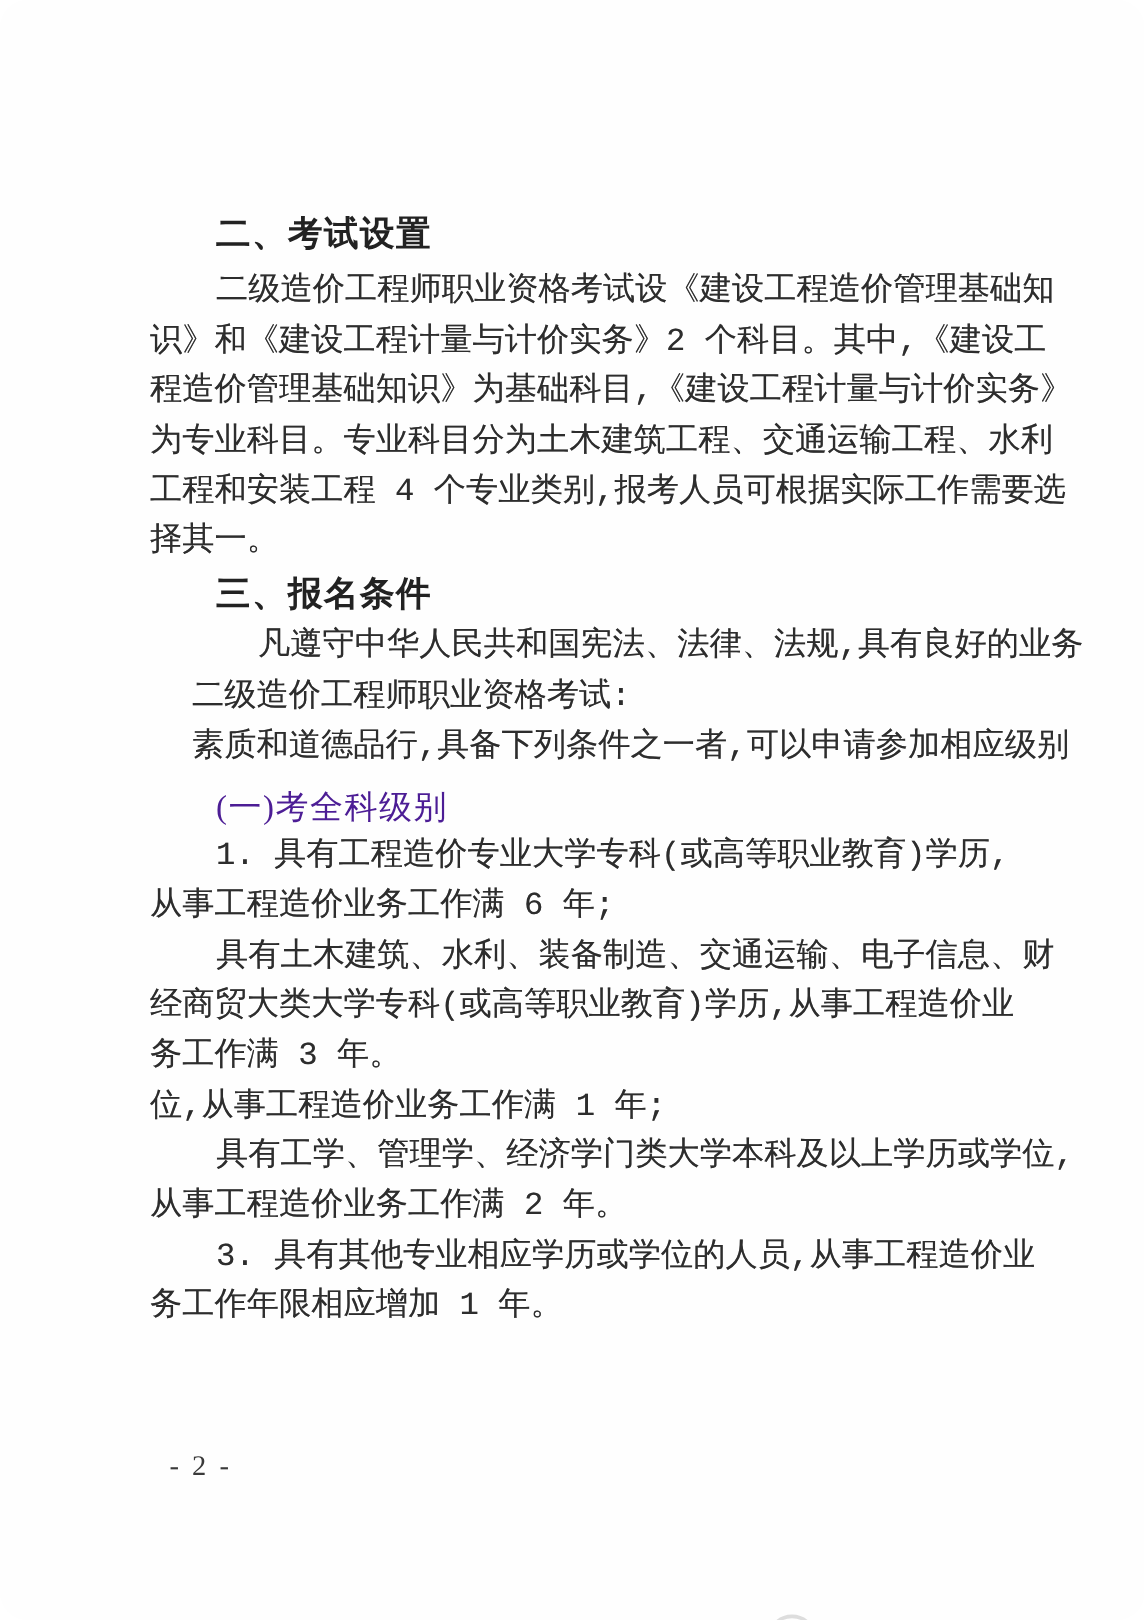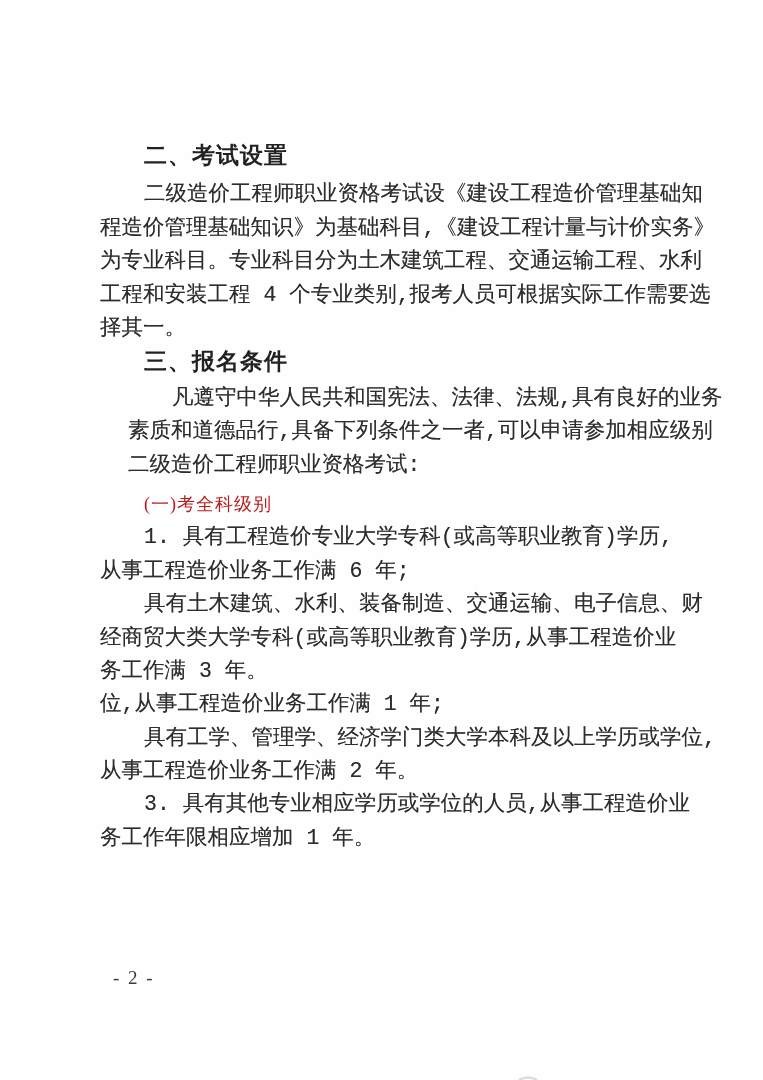--- a/index.html
+++ b/index.html
@@ -26,25 +26,25 @@
   .heading {
     font-family: "Liberation Sans", "DejaVu Sans", sans-serif;
     font-weight: bold;
     font-size: 23px;
     line-height: 33.4px;
     color: #222222;
     padding-left: 44px;
     letter-spacing: 1px;
   }
   .subheading {
-    font-size: 18px;
+    font-size: 22px;
     line-height: 33.4px;
     padding-left: 44px;
     letter-spacing: 1px;
-    color: #b91c1c;
+    color: #4c1d95;
   }
   .para {
     margin: 0;
   }
   .line {
     font-size: 21.5px;
     line-height: 33.4px;
     height: 33.4px;
     text-align: justify;
     text-align-last: justify;
@@ -97,30 +97,31 @@
 </style>
 </head>
 <body>
 
 <div class="page">
 
   <main class="doc-body">
       <div class="heading">二、考试设置</div>
       <div class="para">
         <div class="line first">二级造价工程师职业资格考试设《建设工程造价管理基础知</div>
+        <div class="line">识》和《建设工程计量与计价实务》2 个科目。其中,《建设工</div>
         <div class="line">程造价管理基础知识》为基础科目,《建设工程计量与计价实务》</div>
         <div class="line">为专业科目。专业科目分为土木建筑工程、交通运输工程、水利</div>
         <div class="line">工程和安装工程 4 个专业类别,报考人员可根据实际工作需要选</div>
         <div class="line last">择其一。</div>
       </div>
       <div class="heading">三、报名条件</div>
       <div class="para">
         <div class="line first">凡遵守中华人民共和国宪法、法律、法规,具有良好的业务</div>
+        <div class="line last">二级造价工程师职业资格考试:</div>
         <div class="line">素质和道德品行,具备下列条件之一者,可以申请参加相应级别</div>
-        <div class="line last">二级造价工程师职业资格考试:</div>
       </div>
       <div class="subheading">(一)考全科级别</div>
       <div class="para">
         <div class="line first">1. 具有工程造价专业大学专科(或高等职业教育)学历,</div>
         <div class="line last">从事工程造价业务工作满 6 年;</div>
       </div>
       <div class="para">
         <div class="line first">具有土木建筑、水利、装备制造、交通运输、电子信息、财</div>
         <div class="line">经商贸大类大学专科(或高等职业教育)学历,从事工程造价业</div>
         <div class="line last">务工作满 3 年。</div>

